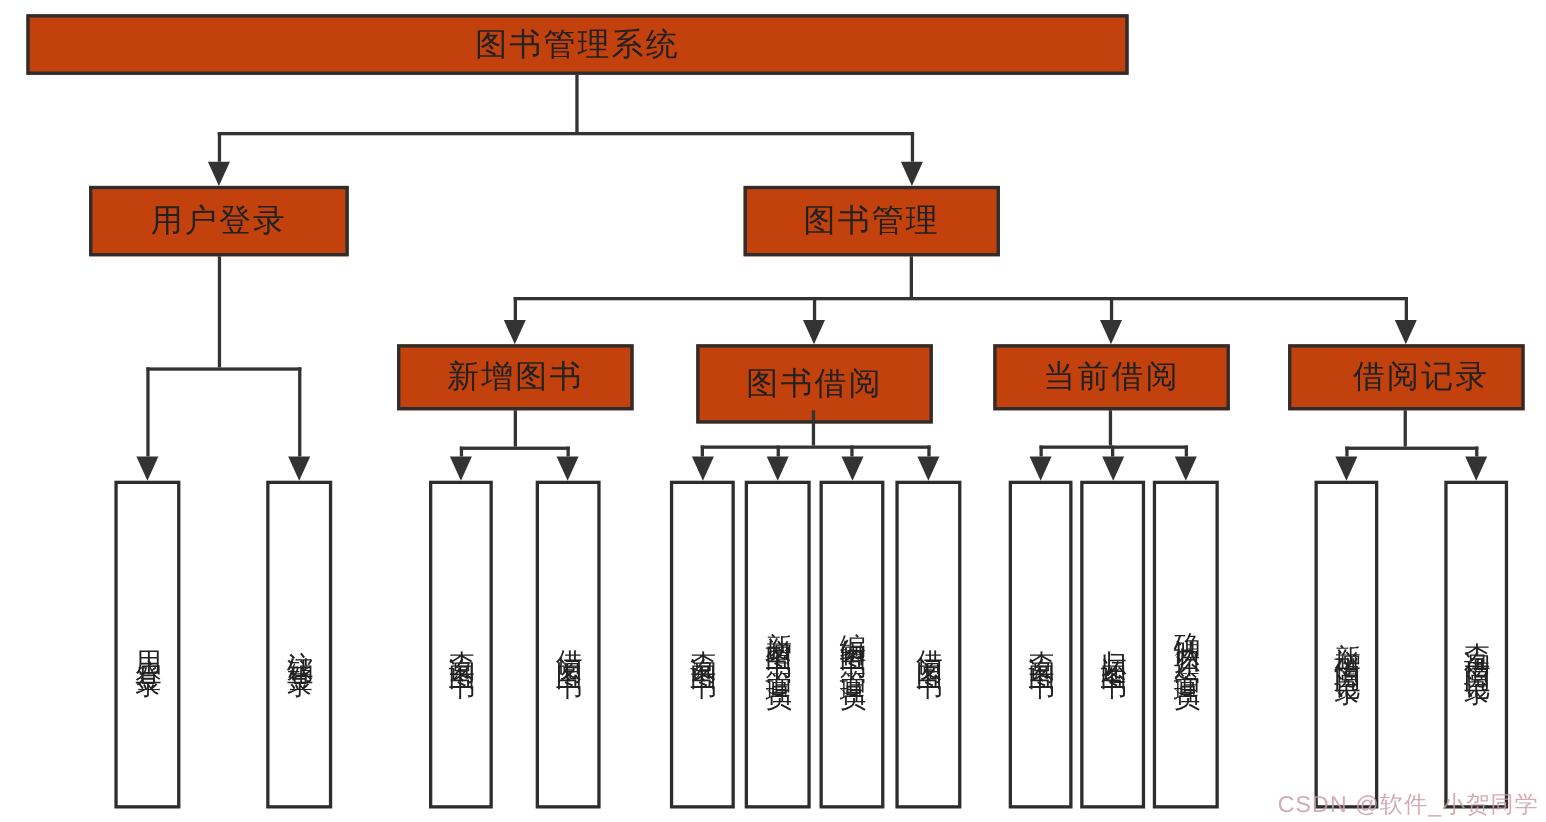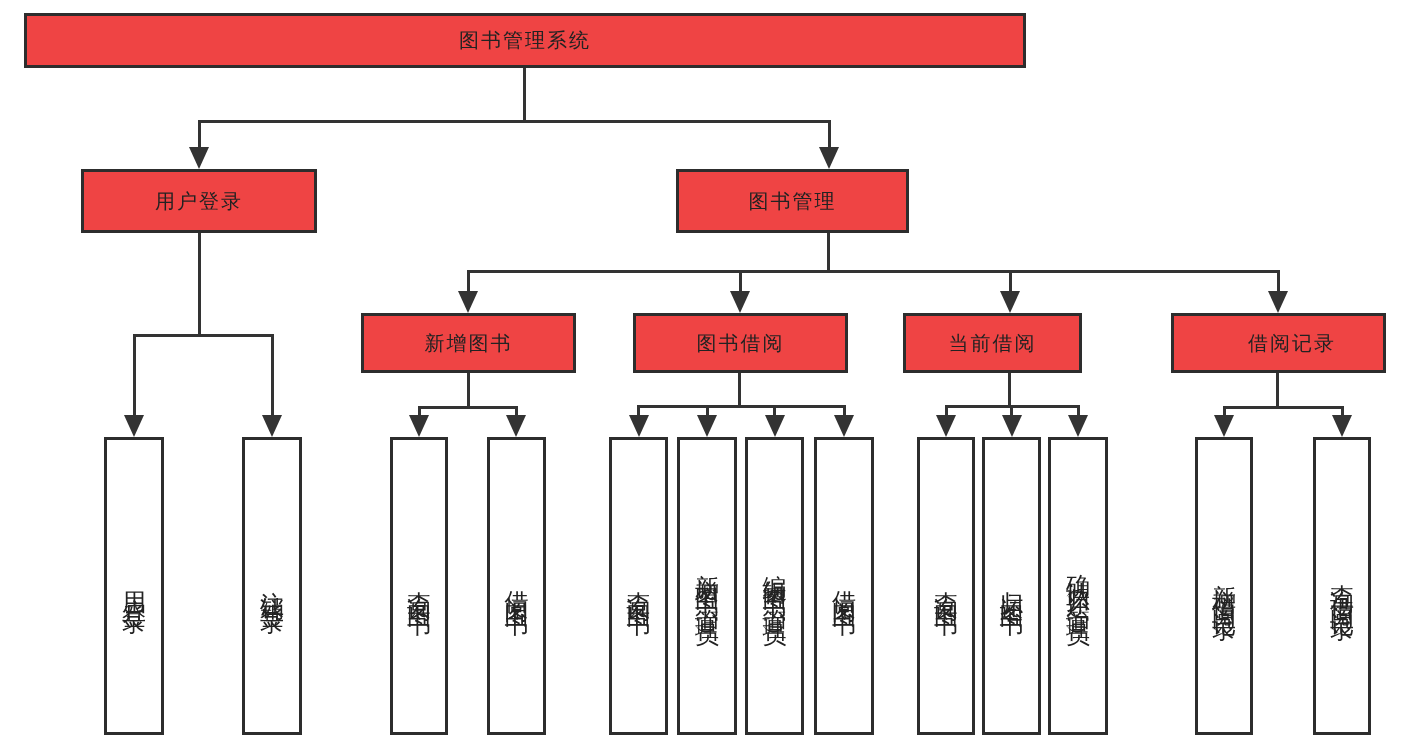--- a/index.html
+++ b/index.html
@@ -8,23 +8,23 @@
     width:1405px;height:747px;
     background:#ffffff;
     font-family:"Liberation Sans","DejaVu Sans",sans-serif;
     color:#222222;
     overflow:hidden;
   }
   .box{
     position:absolute;
     box-sizing:border-box;
     border:3px solid #2d2d2d;
-    background:#ef4444;
+    background:#c2410c;
     display:flex;align-items:center;justify-content:center;
-    font-size:20px;letter-spacing:2px;
+    font-size:29px;letter-spacing:2px;
     white-space:nowrap;
   }
   .vbox{
     position:absolute;
     box-sizing:border-box;
     border:3px solid #2d2d2d;
     background:#ffffff;
     writing-mode:vertical-rl;
     text-orientation:mixed;
     display:flex;align-items:center;justify-content:center;
@@ -81,22 +81,22 @@
   <div class="vl" style="left:467px;top:270px;height:21px;"></div>
   <div class="arr" style="left:458px;top:291px;"></div>
   <div class="vl" style="left:739px;top:270px;height:21px;"></div>
   <div class="arr" style="left:730px;top:291px;"></div>
   <div class="vl" style="left:1009px;top:270px;height:21px;"></div>
   <div class="arr" style="left:1000px;top:291px;"></div>
   <div class="vl" style="left:1277px;top:270px;height:21px;"></div>
   <div class="arr" style="left:1268px;top:291px;"></div>
 
   <div class="box" style="left:361px;top:313px;width:215px;height:60px;">新增图书</div>
-  <div class="box" style="left:633px;top:313px;width:215px;height:60px;">图书借阅</div>
-  <div class="box" style="left:903px;top:313px;width:179px;height:60px;">当前借阅</div>
+  <div class="box" style="left:633px;top:313px;width:215px;height:72px;">图书借阅</div>
+  <div class="box" style="left:903px;top:313px;width:215px;height:60px;">当前借阅</div>
   <div class="box" style="left:1171px;top:313px;width:215px;height:60px;padding-left:27px;">借阅记录</div>
 
   <div class="vl" style="left:467px;top:373px;height:33px;"></div>
   <div class="hl" style="left:418px;top:406px;width:100px;"></div>
   <div class="vl" style="left:418px;top:406px;height:9px;"></div>
   <div class="arr" style="left:409px;top:415px;"></div>
   <div class="vl" style="left:515px;top:406px;height:9px;"></div>
   <div class="arr" style="left:506px;top:415px;"></div>
 
   <div class="vbox" style="left:390px;width:58px;">查询图书</div>
@@ -134,14 +134,15 @@
   <div class="vl" style="left:1276px;top:373px;height:33px;"></div>
   <div class="hl" style="left:1223px;top:406px;width:121px;"></div>
   <div class="vl" style="left:1223px;top:406px;height:9px;"></div>
   <div class="arr" style="left:1214px;top:415px;"></div>
   <div class="vl" style="left:1341px;top:406px;height:9px;"></div>
   <div class="arr" style="left:1332px;top:415px;"></div>
 
   <div class="vbox" style="left:1195px;width:58px;">新增借阅记录</div>
   <div class="vbox" style="left:1313px;width:58px;">查询借阅记录</div>
 
+  <div class="watermark">CSDN @软件_小贺同学</div>
 
 </div>
 
 </body></html>

